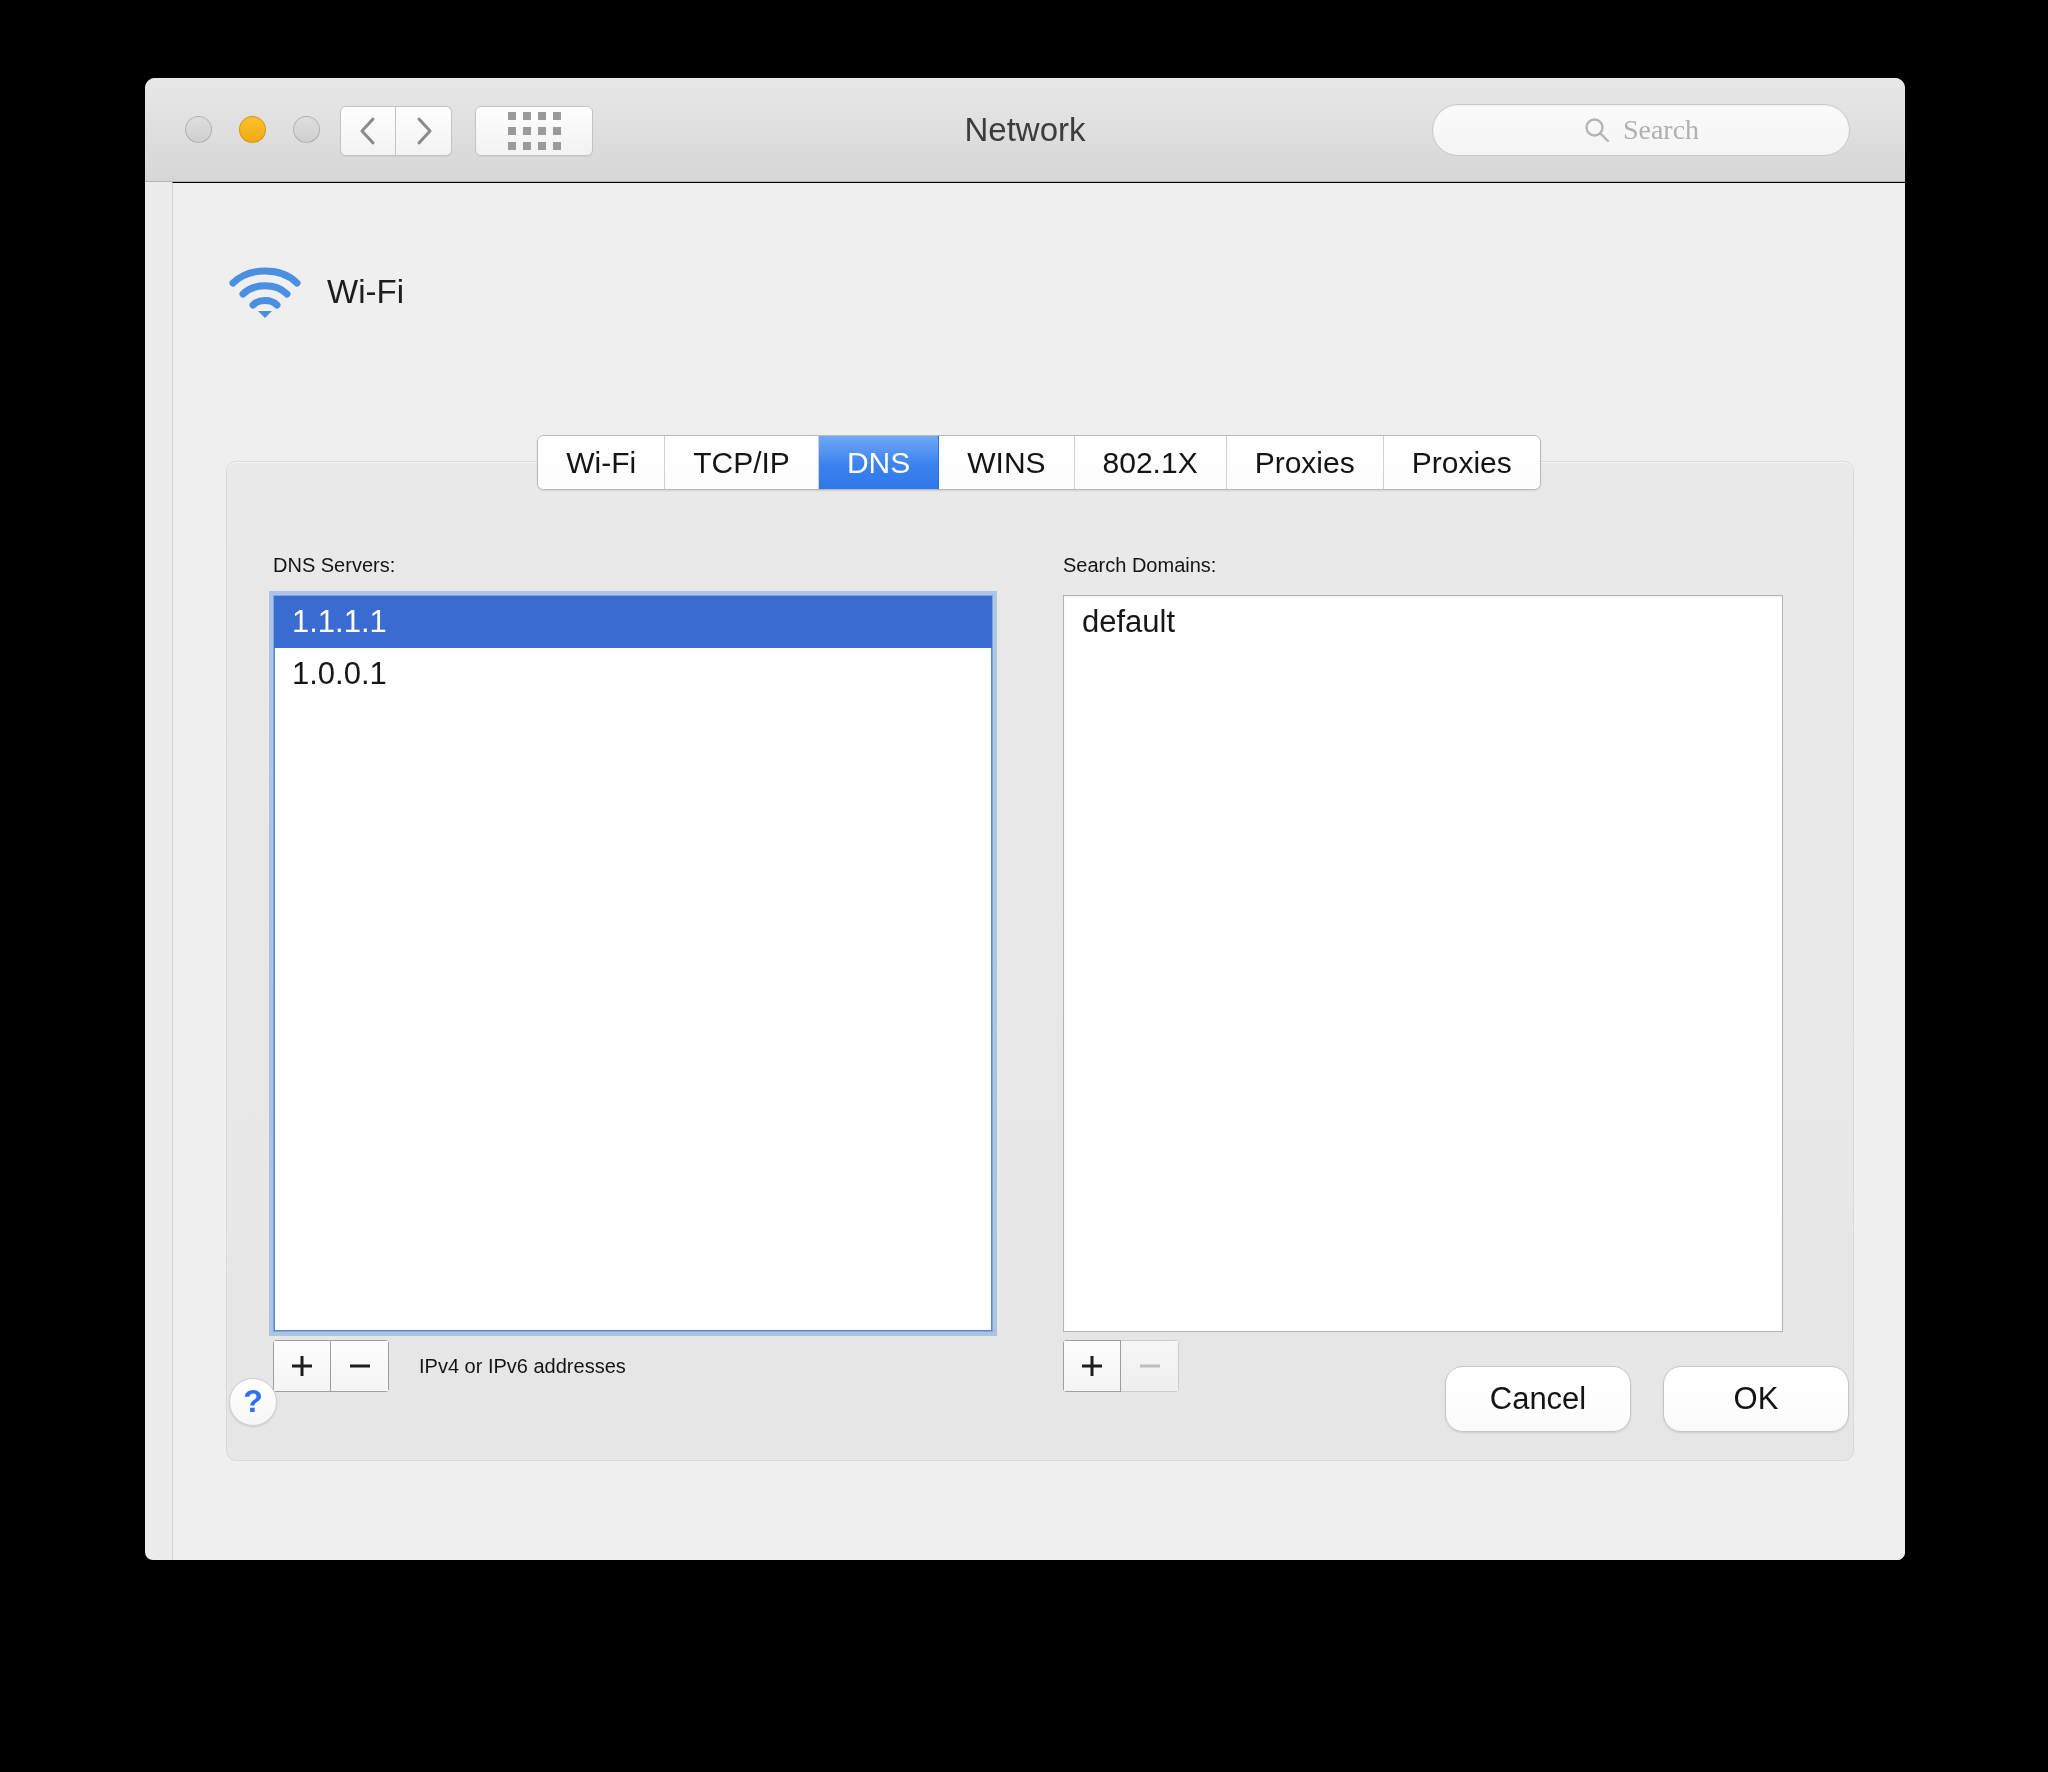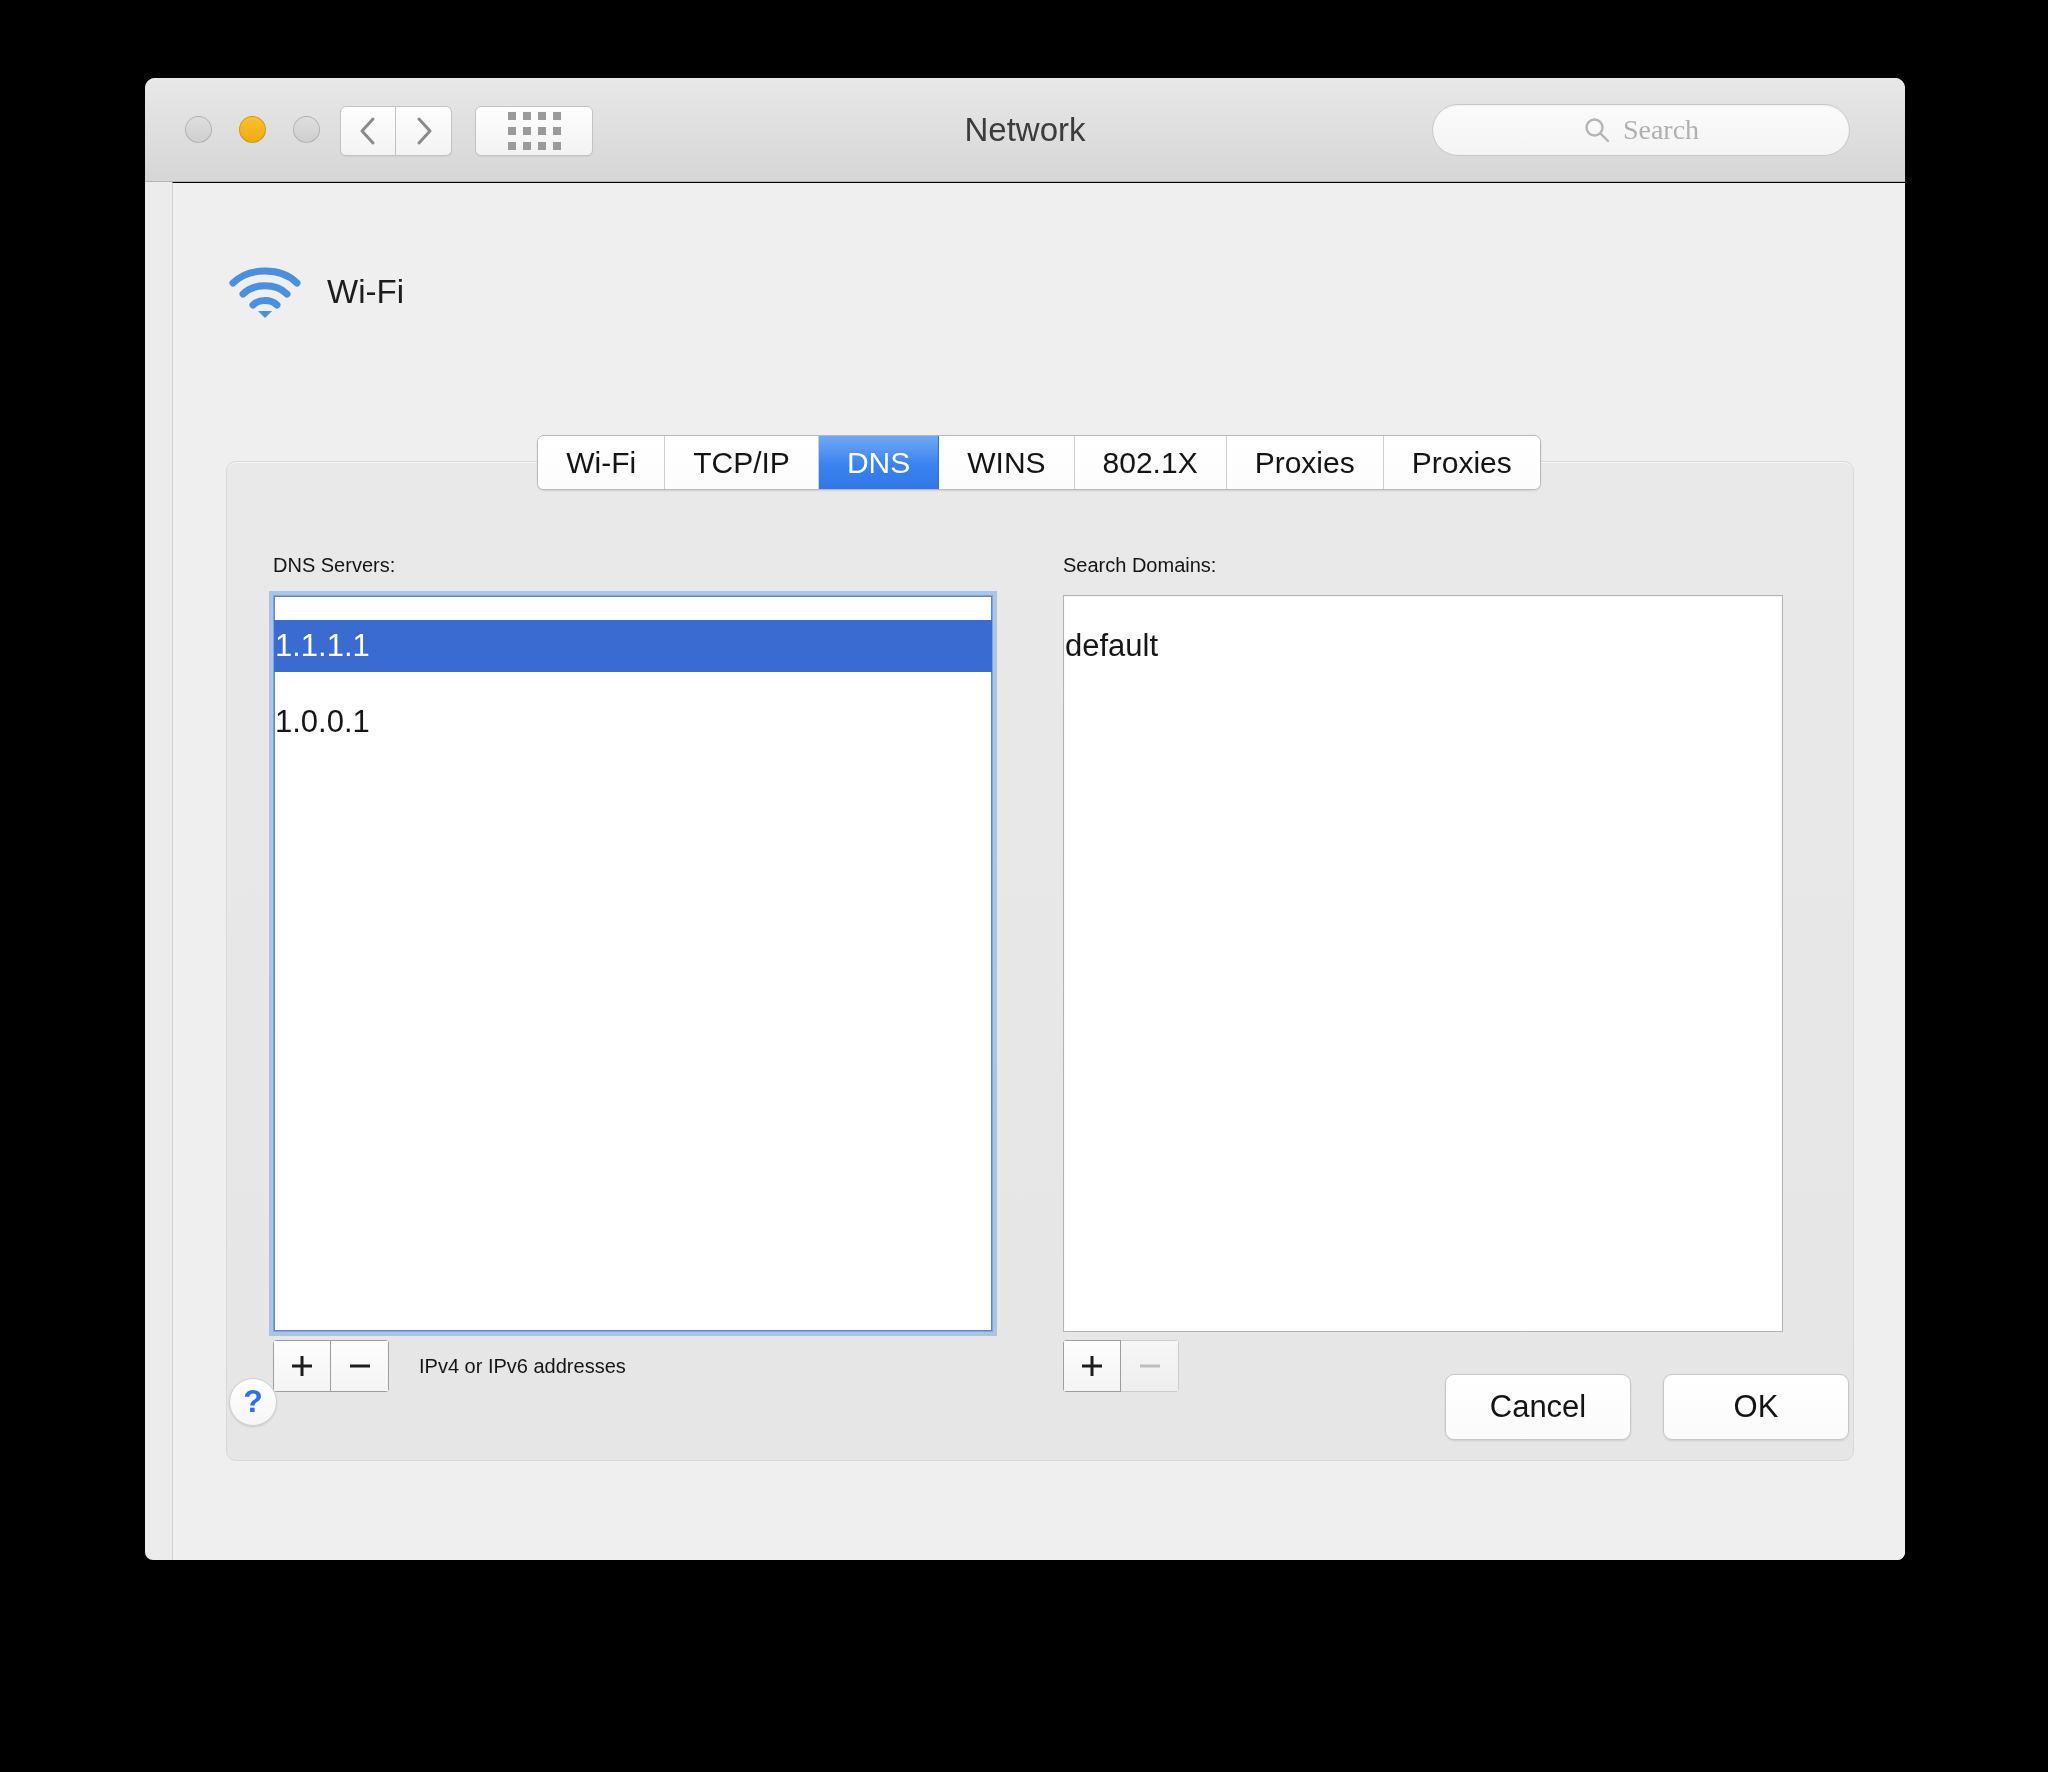--- a/index.html
+++ b/index.html
@@ -236,24 +236,23 @@
     border: 1px solid #7fa4d4;
     outline: 5px solid rgba(122,168,226,0.55);
     outline-offset: -1px;
     box-shadow: inset 0 0 0 1px #5c89c4;
   }
 
   .list-row {
     height: 52px;
     display: flex;
     align-items: center;
-    padding: 0 1px;
+    padding: 0 18px;
     font-size: 31px;
     color: #161616;
-    margin-top: 24px;
   }
   .list-row.selected {
     background: #3a6bd0;
     color: #ffffff;
   }
 
   
   .panel-footer {
     position: absolute;
     top: 878px;
@@ -316,31 +315,30 @@
   .dialog-buttons {
     position: absolute;
     right: 56px;
     top: 1183px;
     display: flex;
     gap: 32px;
   }
   .push-btn {
     min-width: 186px;
     height: 66px;
-    border-radius: 9px;
+    border-radius: 18px;
     background: linear-gradient(to bottom,#ffffff,#fbfbfb);
     border: 1px solid #c6c6c6;
     box-shadow: 0 1px 2px rgba(0,0,0,0.11);
     display: flex;
     align-items: center;
     justify-content: center;
     font-size: 31px;
     color: #141414;
     padding: 0 24px;
-    margin-top: 8px;
   }
 </style>
 </head>
 <body>
 
 <div class="window">
 
   <div class="titlebar">
 
     <div class="traffic-lights">

